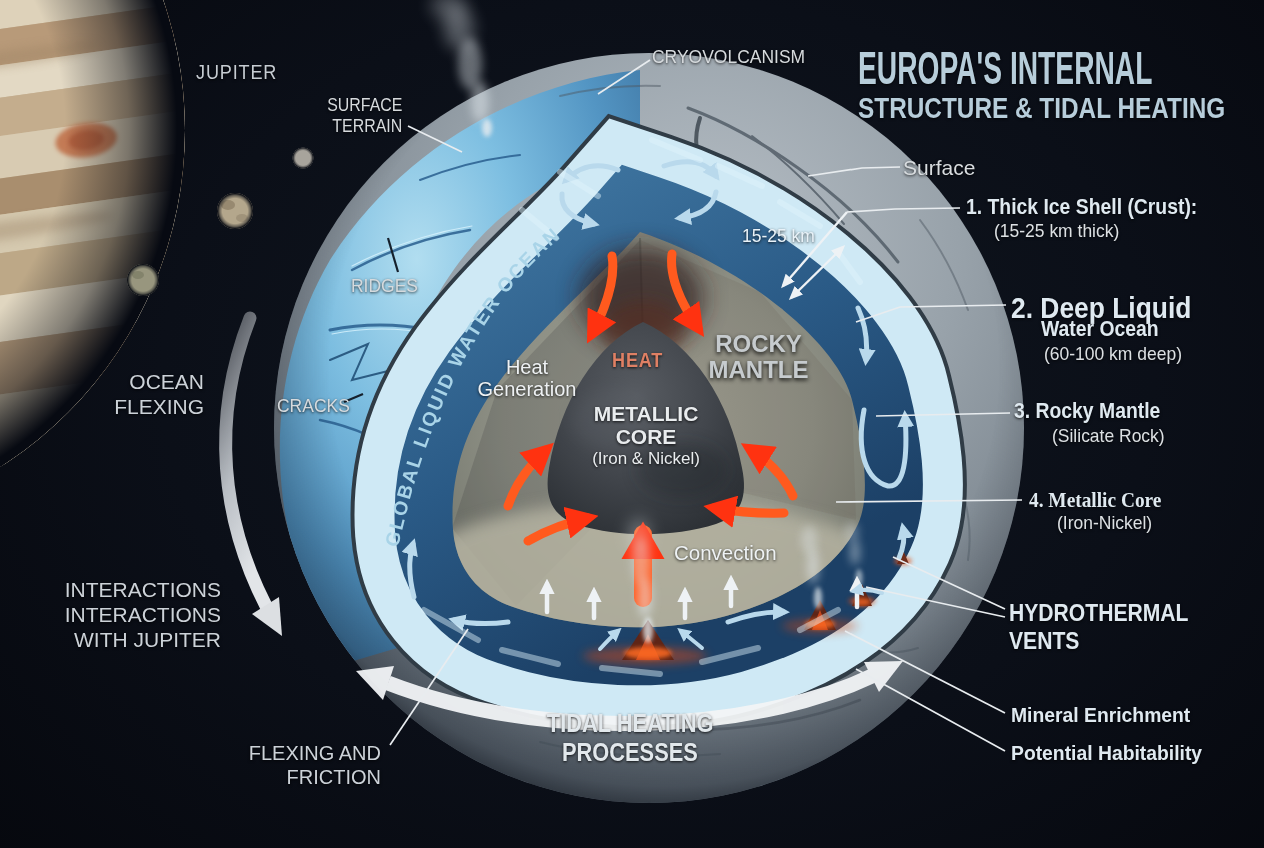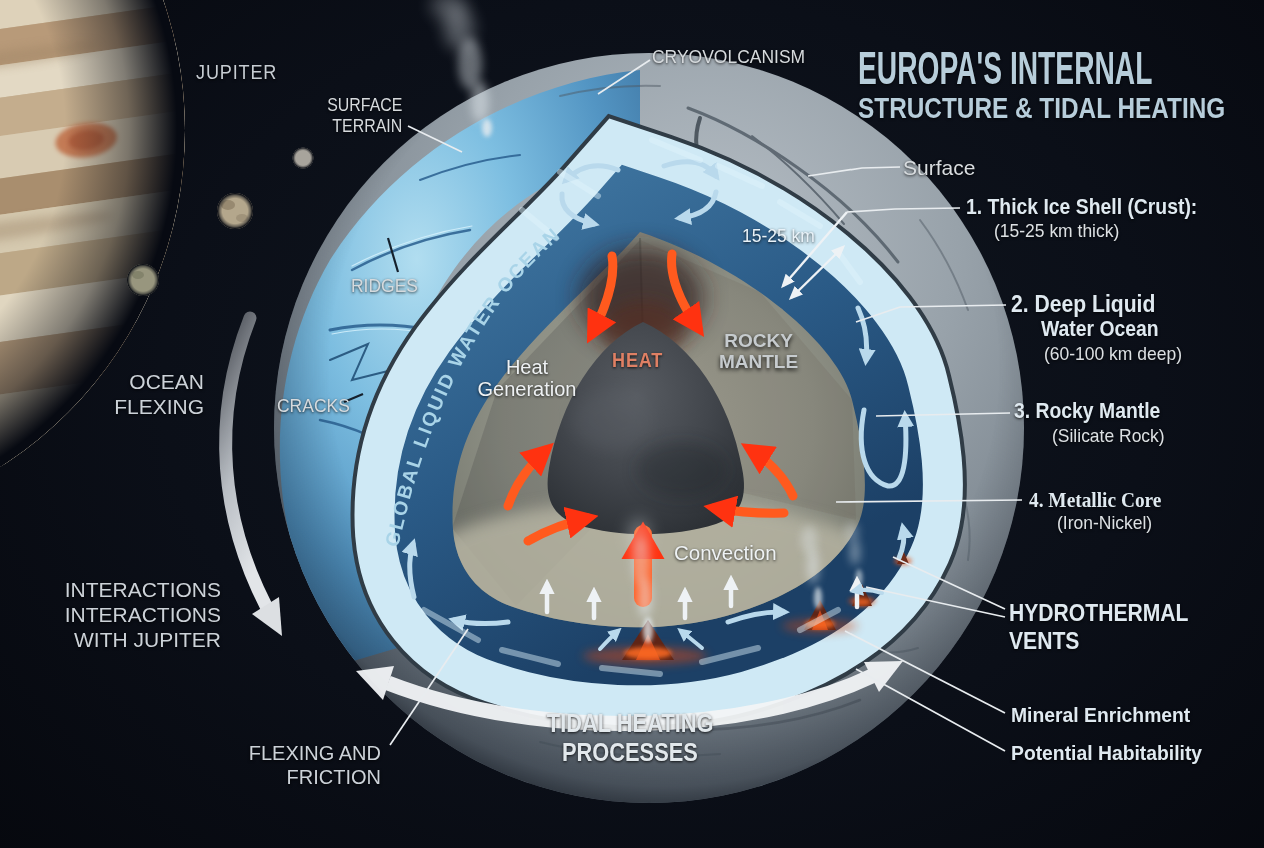--- a/index.html
+++ b/index.html
@@ -382,41 +382,46 @@
     <div>FRICTION</div>
   </div>
 
   <div class="lbl center" style="left:462px;top:356px;width:130px;font-size:20px;line-height:1.1;color:#eef1f3;">
     <div>Heat</div>
     <div>Generation</div>
   </div>
   <div class="lbl b" style="left:612px;top:348px;font-size:21px;color:#df8064;letter-spacing:1px;">
     <span class="cx">HEAT</span>
   </div>
-  <div class="lbl b center" style="left:706px;top:331px;width:105px;font-size:19px;line-height:1.1;color:#c6cbce;text-shadow:0 2px 4px rgba(0,0,0,.9);">
+  <div class="lbl b center" style="left:566px;top:403px;width:160px;font-size:21px;line-height:1.08;color:#e9ecee;">
+    <div>METALLIC</div>
+    <div>CORE</div>
+    <div style="font-size:17px;font-weight:400;margin-top:2px;">(Iron &amp; Nickel)</div>
+  </div>
+  <div class="lbl b center" style="left:706px;top:331px;width:105px;font-size:24px;line-height:1.1;color:#c6cbce;text-shadow:0 2px 4px rgba(0,0,0,.9);">
     <div>ROCKY</div>
     <div>MANTLE</div>
   </div>
   <div class="lbl" style="left:674px;top:542px;font-size:20.5px;color:#eef2f4;">
     <span>Convection</span>
   </div>
   <div class="lbl" style="left:742px;top:227px;font-size:17.5px;color:#e9f2f8;">
     <span>15-25 km</span>
   </div>
 
   <div class="lbl" style="left:903px;top:156px;font-size:21px;color:#d8dcdf;">
     <span>Surface</span>
   </div>
   <div class="lbl b legend" style="left:966px;top:195px;font-size:22px;">
     <span class="cx" style="transform:scaleX(.88);">1. Thick Ice Shell (Crust):</span>
   </div>
   <div class="lbl" style="left:994px;top:220px;font-size:19px;color:#dce0e3;">
     <span class="cx" style="transform:scaleX(.92);">(15-25 km thick)</span>
   </div>
-  <div class="lbl b legend" style="left:1011px;top:291px;font-size:24px;">
+  <div class="lbl b legend" style="left:1011px;top:291px;font-size:30px;">
     <span class="cx" style="transform:scaleX(.88);">2. Deep Liquid</span>
   </div>
   <div class="lbl b legend" style="left:1041px;top:317px;font-size:22px;">
     <span class="cx" style="transform:scaleX(.88);">Water Ocean</span>
   </div>
   <div class="lbl" style="left:1044px;top:343px;font-size:19px;color:#dce0e3;">
     <span class="cx" style="transform:scaleX(.92);">(60-100 km deep)</span>
   </div>
   <div class="lbl b legend" style="left:1014px;top:399px;font-size:22px;">
     <span class="cx" style="transform:scaleX(.88);">3. Rocky Mantle</span>

